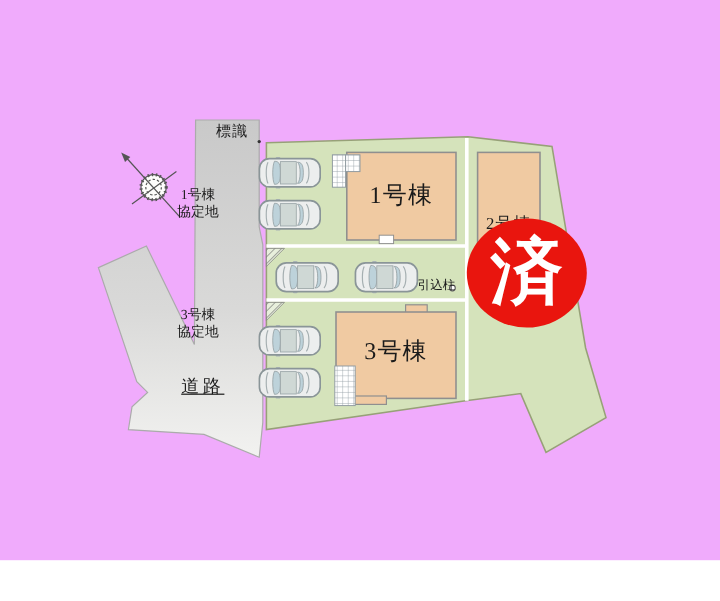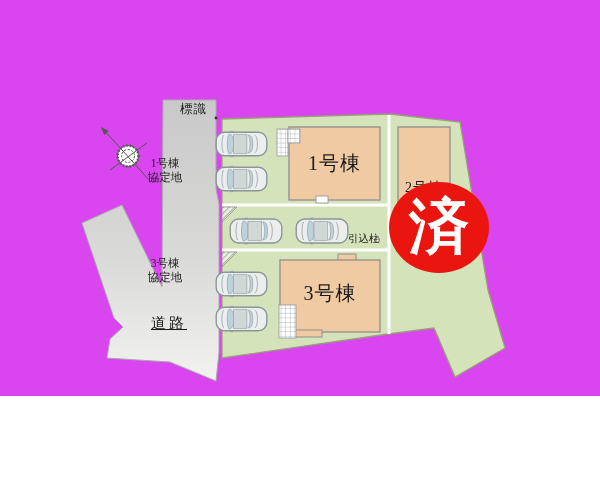--- a/index.html
+++ b/index.html
@@ -3,21 +3,21 @@
 <meta charset="utf-8">
 <style>
   :root{
     --plot-green:#d5e3bb; --plot-border:#97a178;
     --building-tan:#f0caa2; --building-border:#8f8f8f;
     --road-top:#c9c9c9; --road-bottom:#f3f3f1;
     --stamp-red:#e9150e; --stamp-text:#ffffff; --ink:#1b1b1b;
   }
   html,body{margin:0;padding:0;}
   body{background:#fff;font-family:"Liberation Serif","DejaVu Serif",serif;}
-  .stage{position:relative;width:600px;height:396px;background:#d946ef;overflow:hidden;}
+  .stage{position:relative;width:600px;height:467px;background:#f0abfc;overflow:hidden;}
   .stage svg.plan{position:absolute;left:0;top:0;z-index:1;}
   .lbl{position:absolute;z-index:3;color:var(--ink);white-space:pre-line;line-height:1.25;}
   .lbl.center{text-align:center;}
   .sign{left:180px;top:102px;font-size:12.5px;letter-spacing:1px;}
   .agree1{left:144px;top:156px;width:42px;font-size:11.5px;text-align:center;}
   .agree3{left:144px;top:256px;width:42px;font-size:11.5px;text-align:center;}
   .road{left:151px;top:314px;font-size:15px;letter-spacing:3px;text-decoration:underline;}
   .bl{font-size:20px;letter-spacing:1px;}
   .b1{left:289px;top:151px;width:91px;}
   .b2{left:398px;top:179px;width:52px;font-size:14px;}

